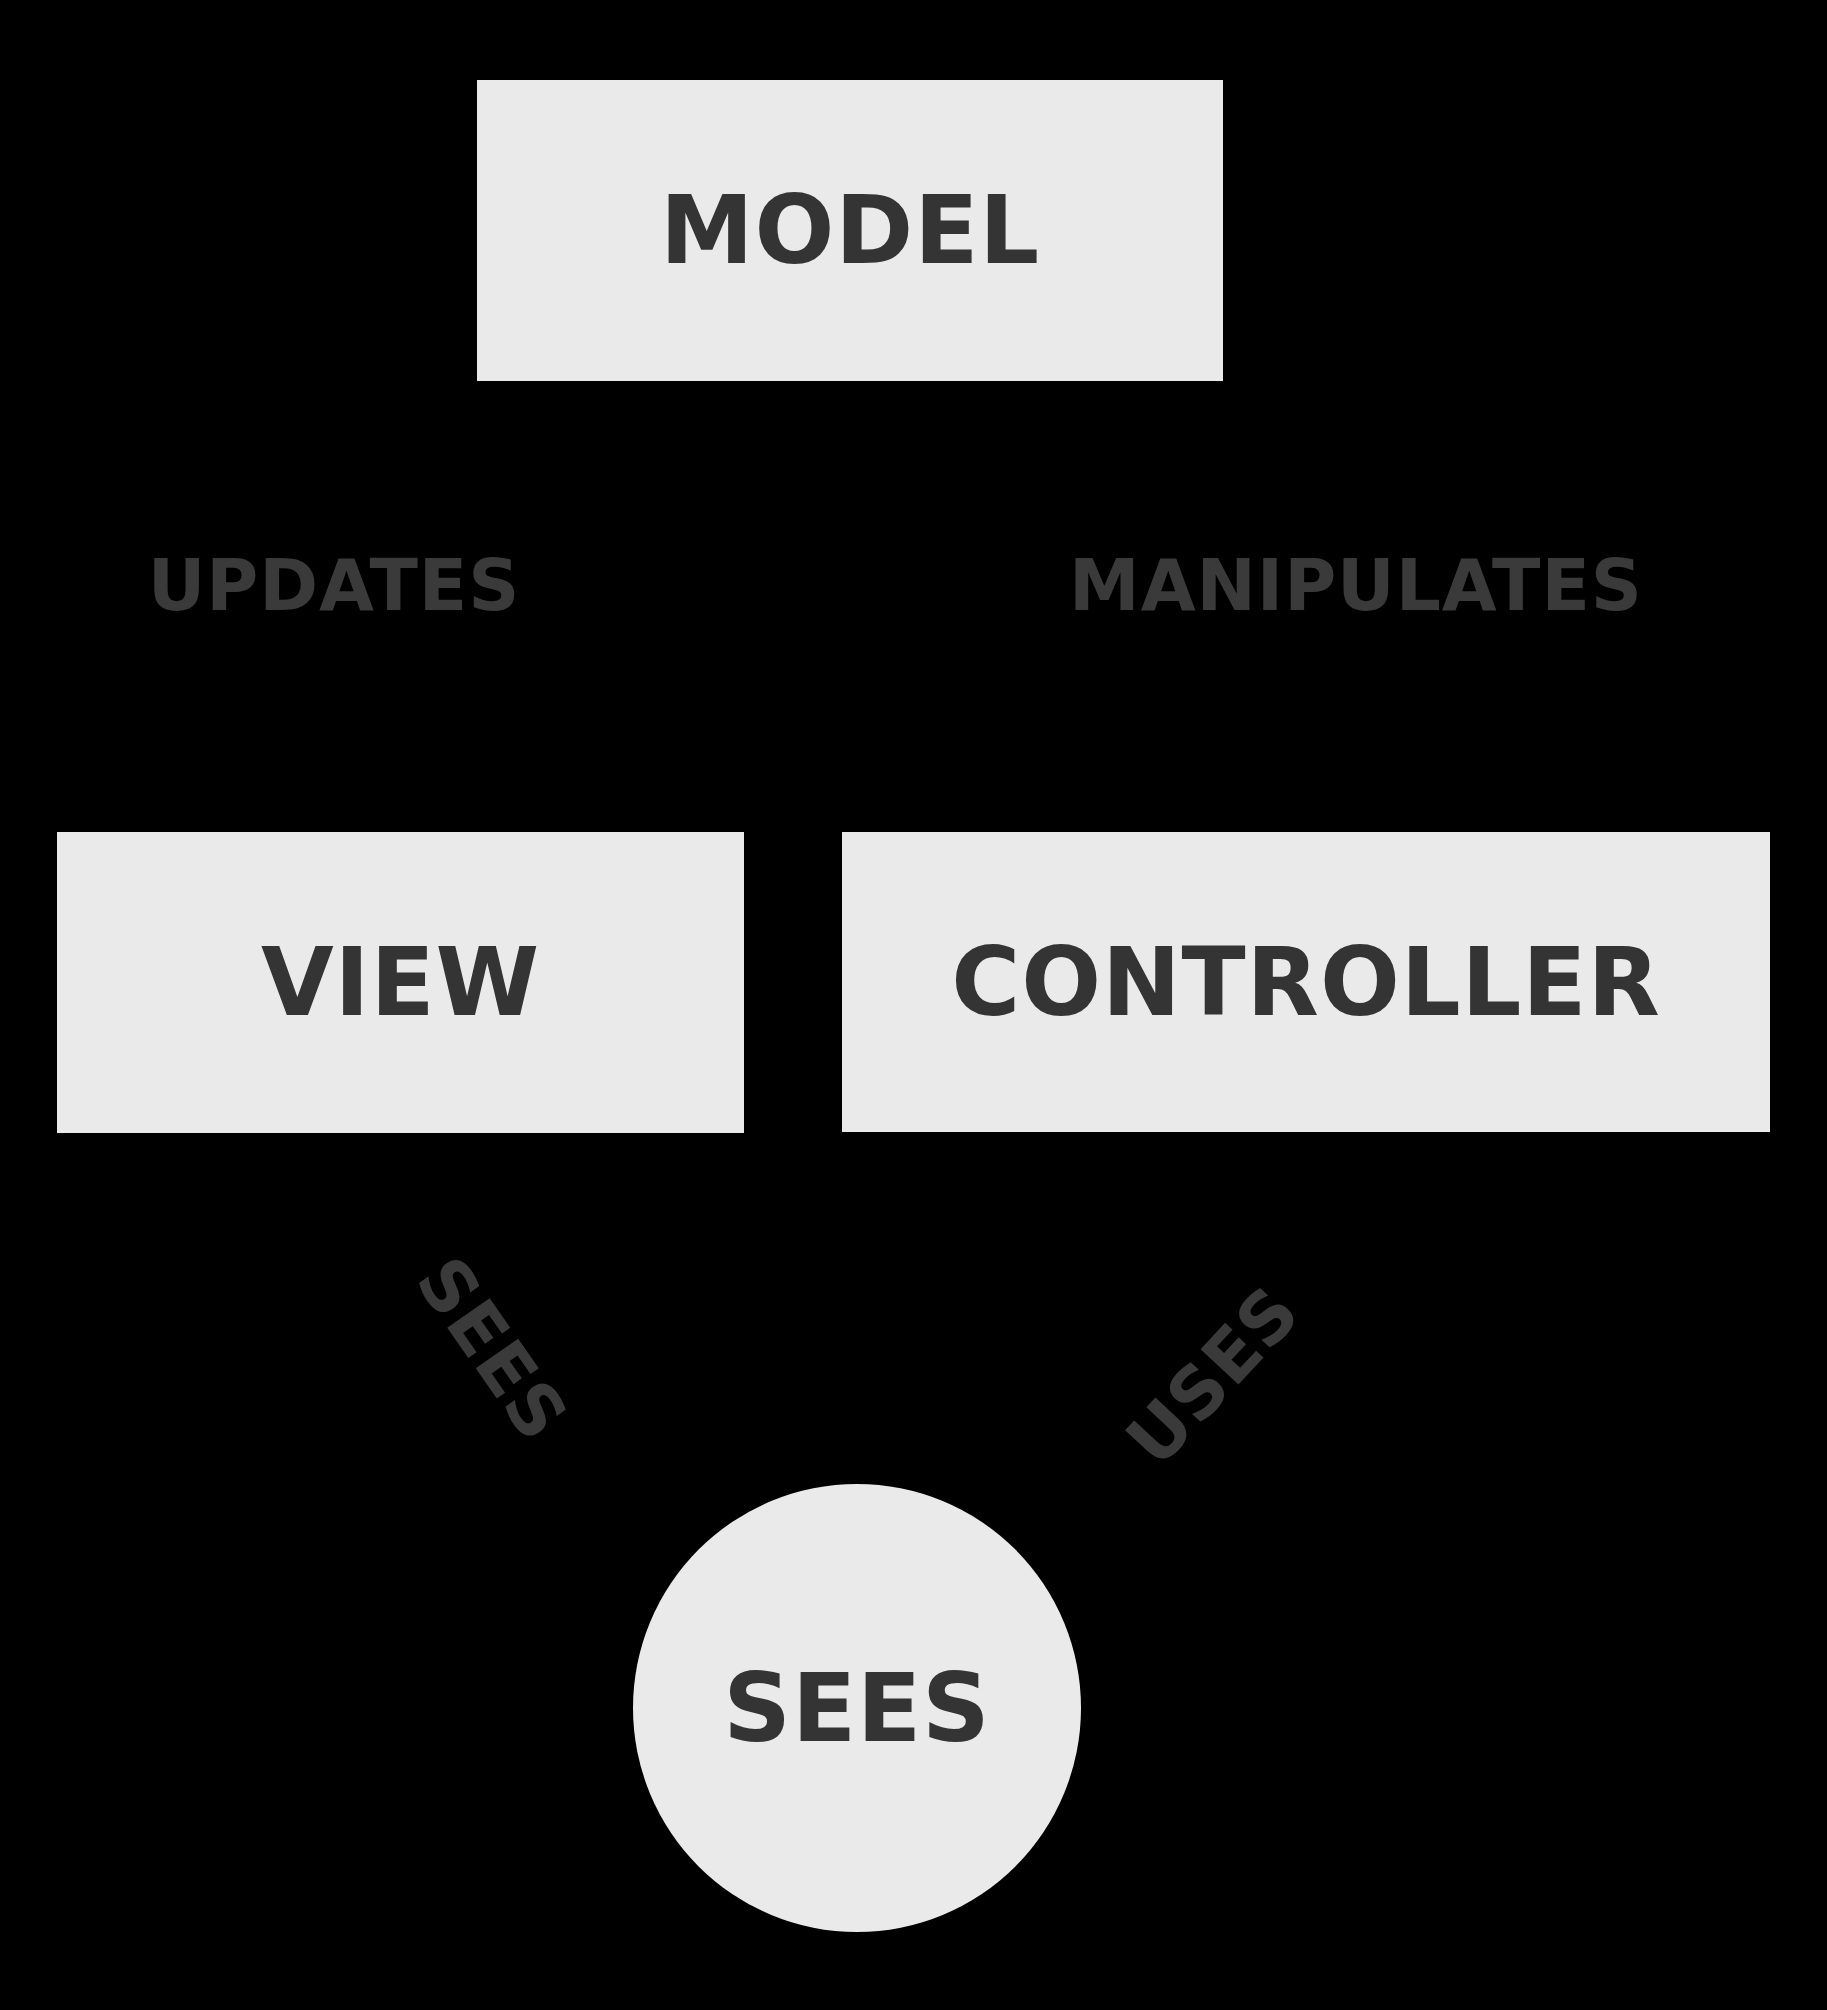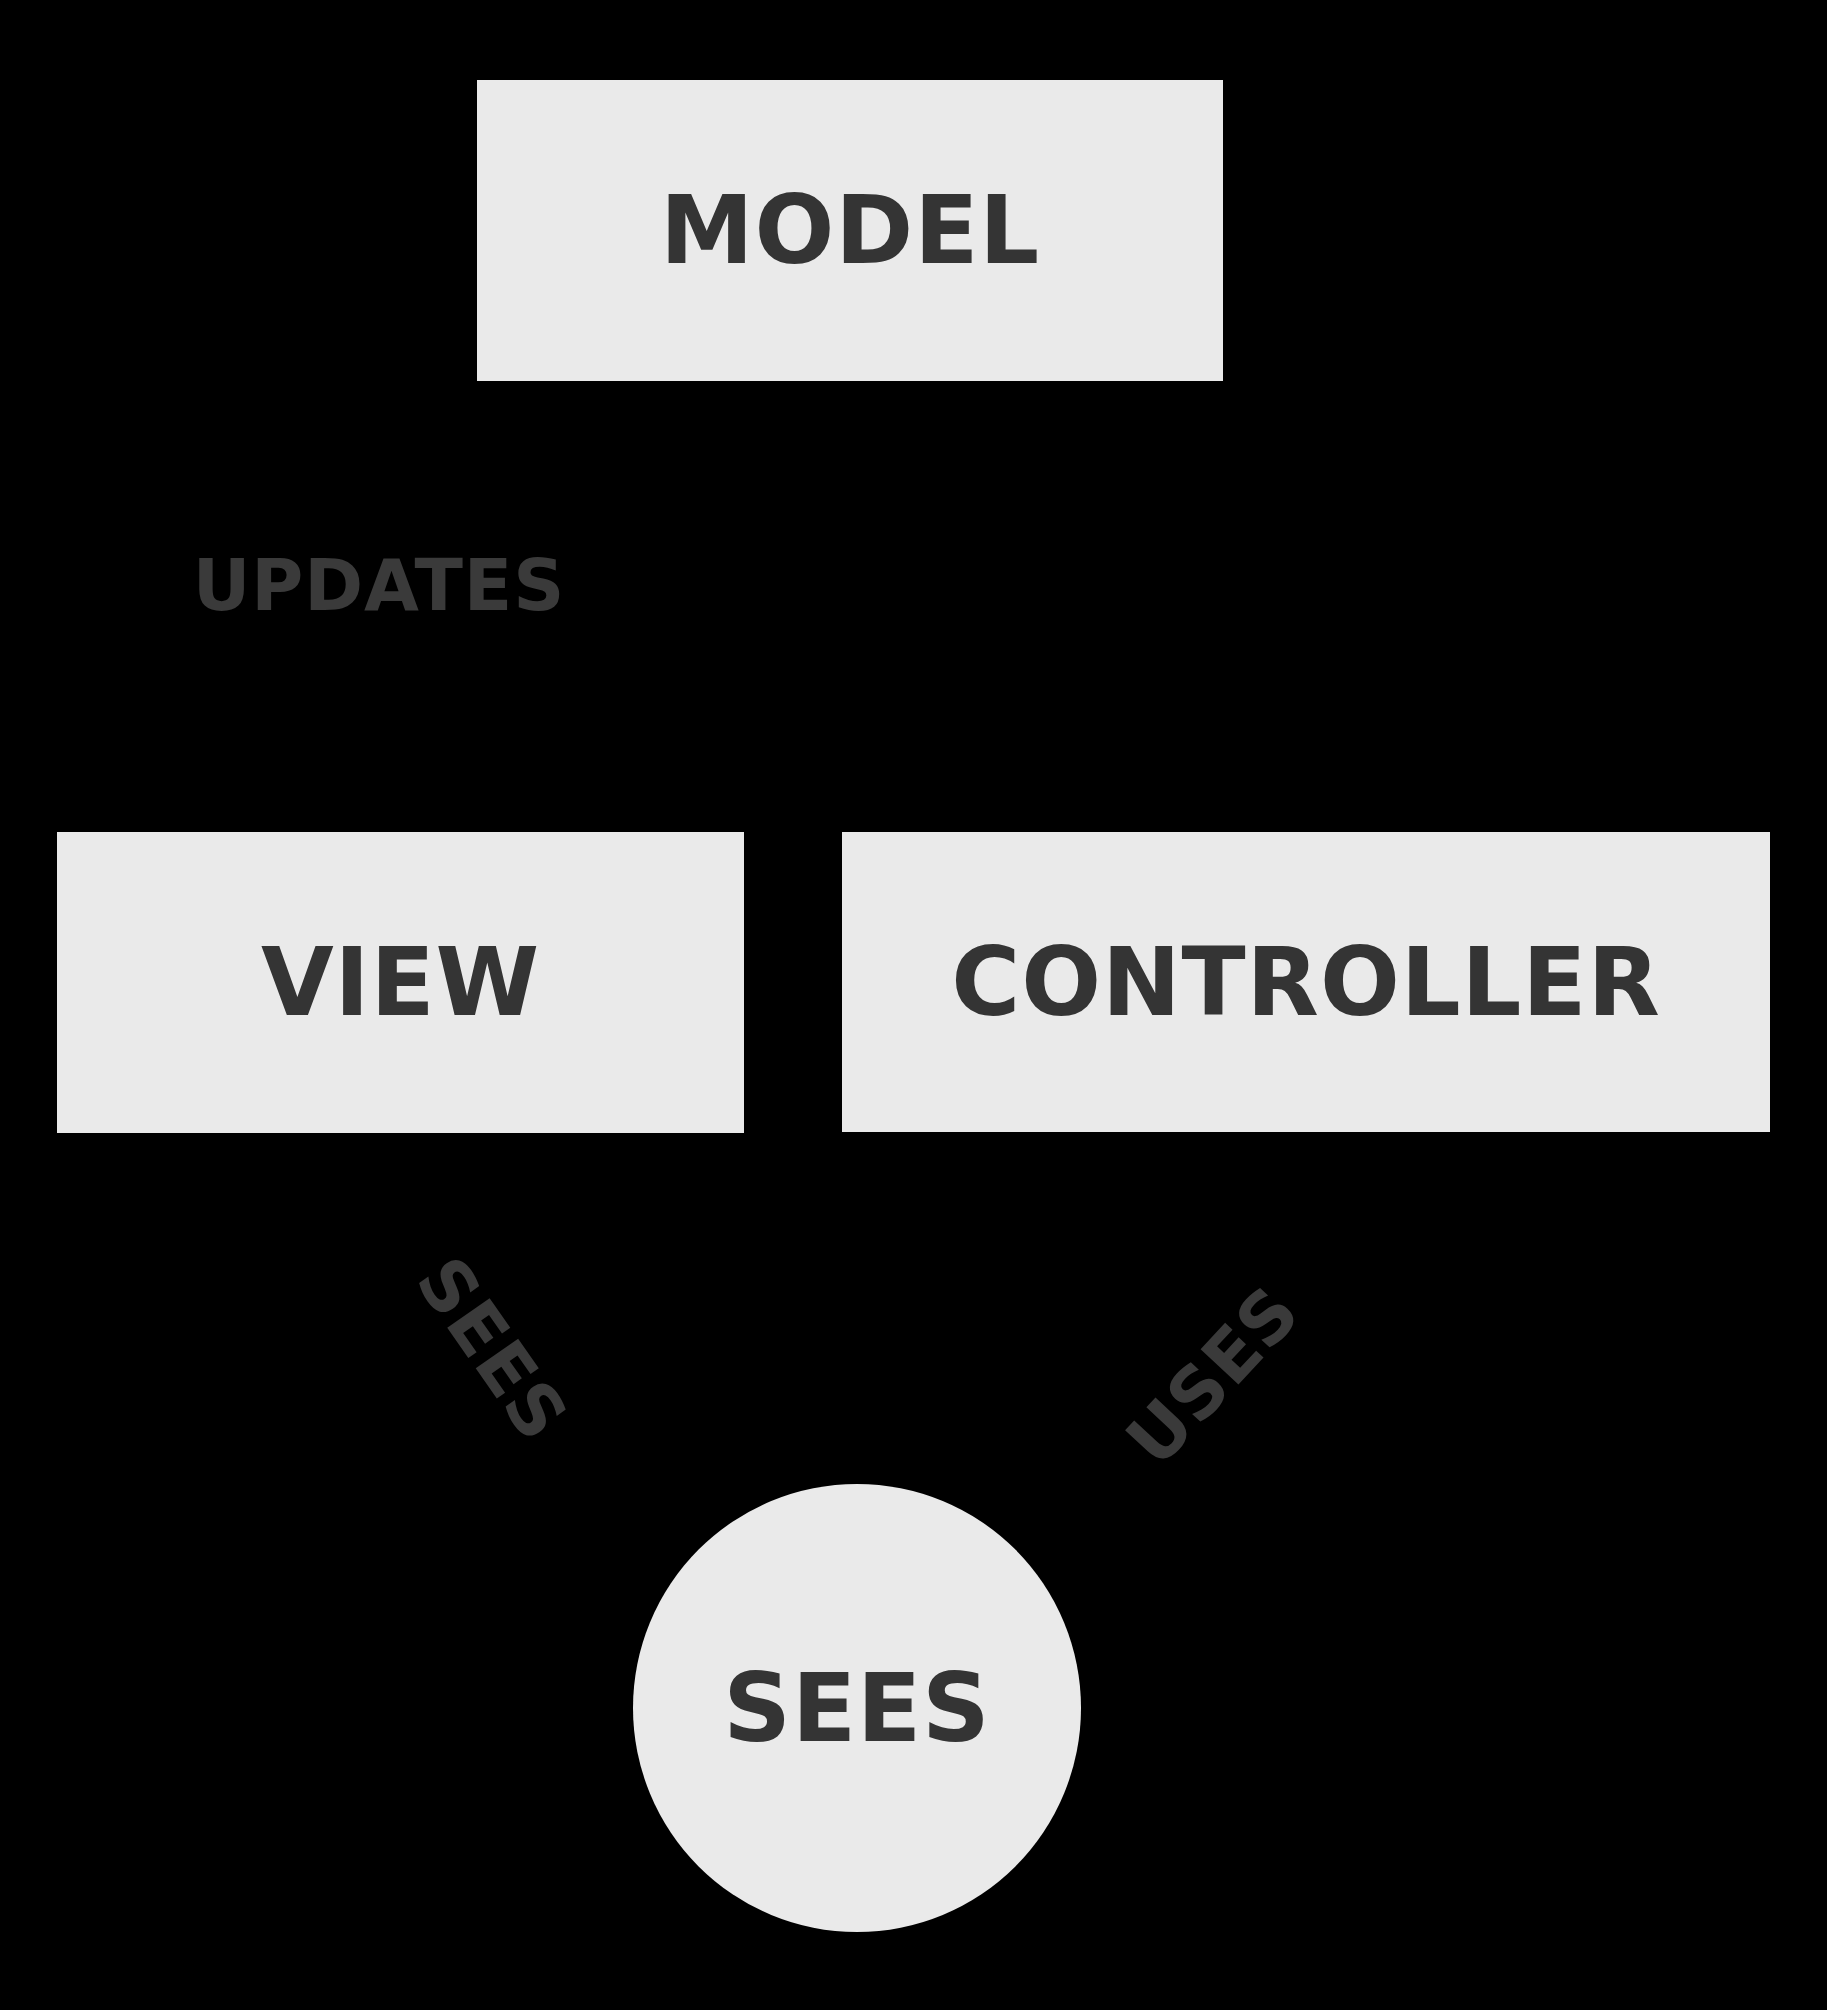--- a/index.html
+++ b/index.html
@@ -41,39 +41,40 @@
   }
   .edge-label{
     position:absolute;
     color:var(--connector-text);
     font-weight:bold;
     font-size:71px;
     letter-spacing:0.9px;
     white-space:nowrap;
     transform:translate(-50%,-50%);
   }
-  .edge-label--updates{left:334px;top:585px;margin-left:45px;}
+  .edge-label--updates{left:334px;top:585px;}
   .edge-label--manipulates{left:1356px;top:585px;}
   .edge-label--sees{left:492px;top:1349px;transform:translate(-50%,-50%) rotate(55deg);}
   .edge-label--uses{left:1213px;top:1376px;transform:translate(-50%,-50%) rotate(-47deg);}
 </style>
 </head>
 <body>
 
 <div class="diagram">
 
   <div class="node node--model">MODEL</div>
 
   <div class="node node--controller">CONTROLLER</div>
 
   <div class="node node--view">VIEW</div>
 
   <div class="node node--user">SEES</div>
 
   <div class="edge-label edge-label--updates">UPDATES</div>
 
+  <div class="edge-label edge-label--manipulates">MANIPULATES</div>
 
   <div class="edge-label edge-label--sees">SEES</div>
 
   <div class="edge-label edge-label--uses">USES</div>
 
 </div>
 
 
 </body></html>

